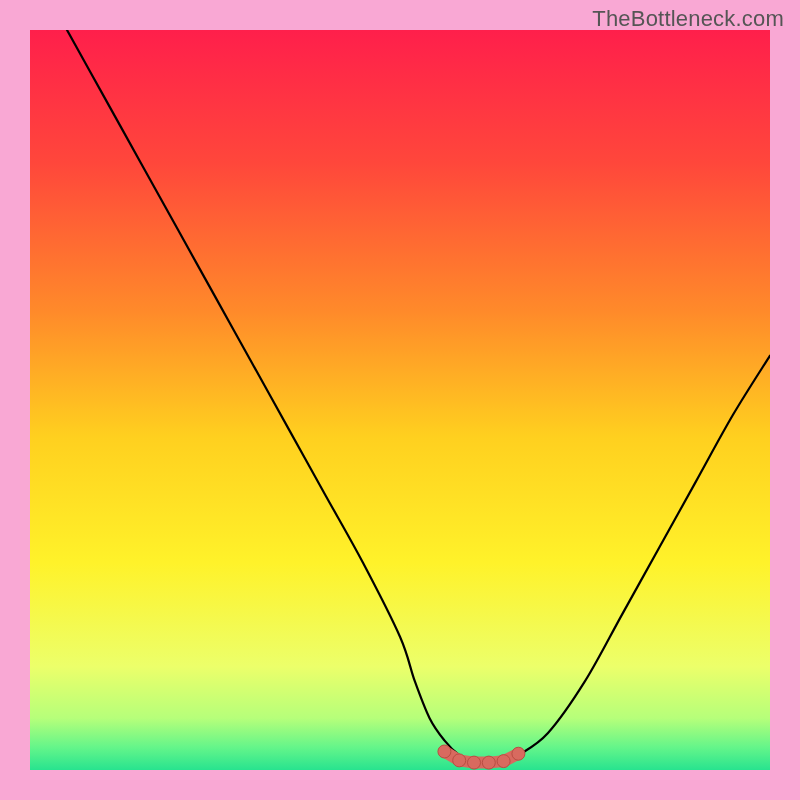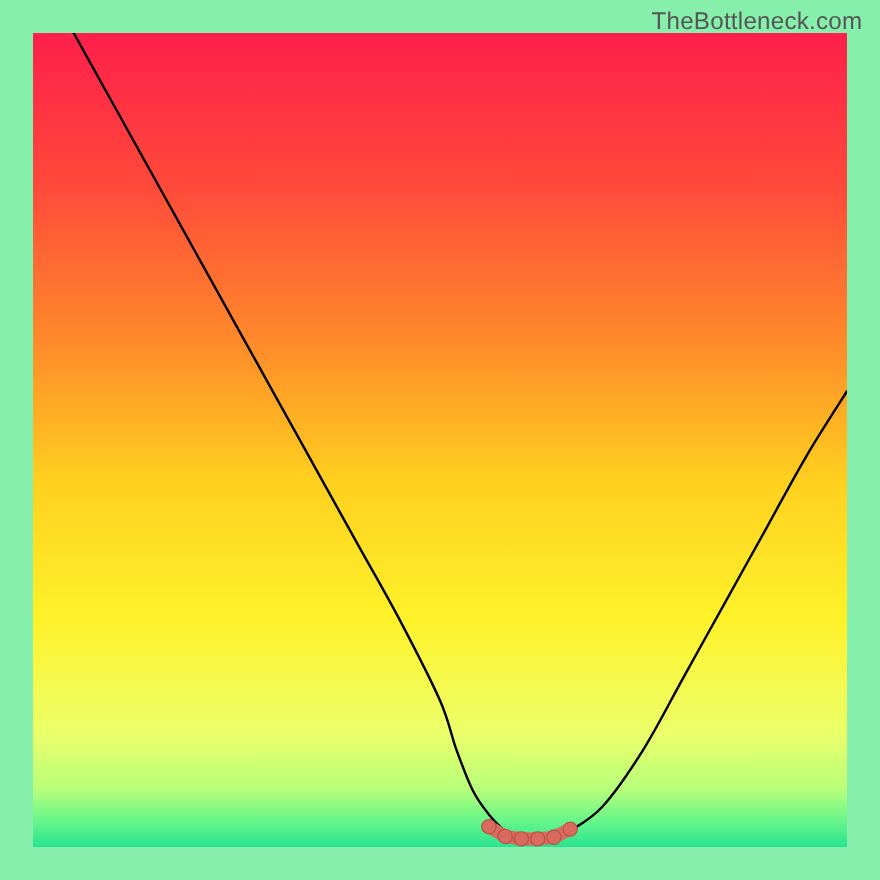--- a/index.html
+++ b/index.html
@@ -8,21 +8,21 @@
     width: 800px;
     height: 800px;
     background: #000;
     overflow: hidden;
     font-family: Arial, Helvetica, sans-serif;
   }
   .frame {
     position: relative;
     width: 800px;
     height: 800px;
-    background: #86efac;
+    background: #f9a8d4;
   }
   .watermark {
     position: absolute;
     top: 6px;
     right: 16px;
     color: #555;
     font-size: 22px;
     font-weight: 500;
     letter-spacing: 0.2px;
     z-index: 10;

